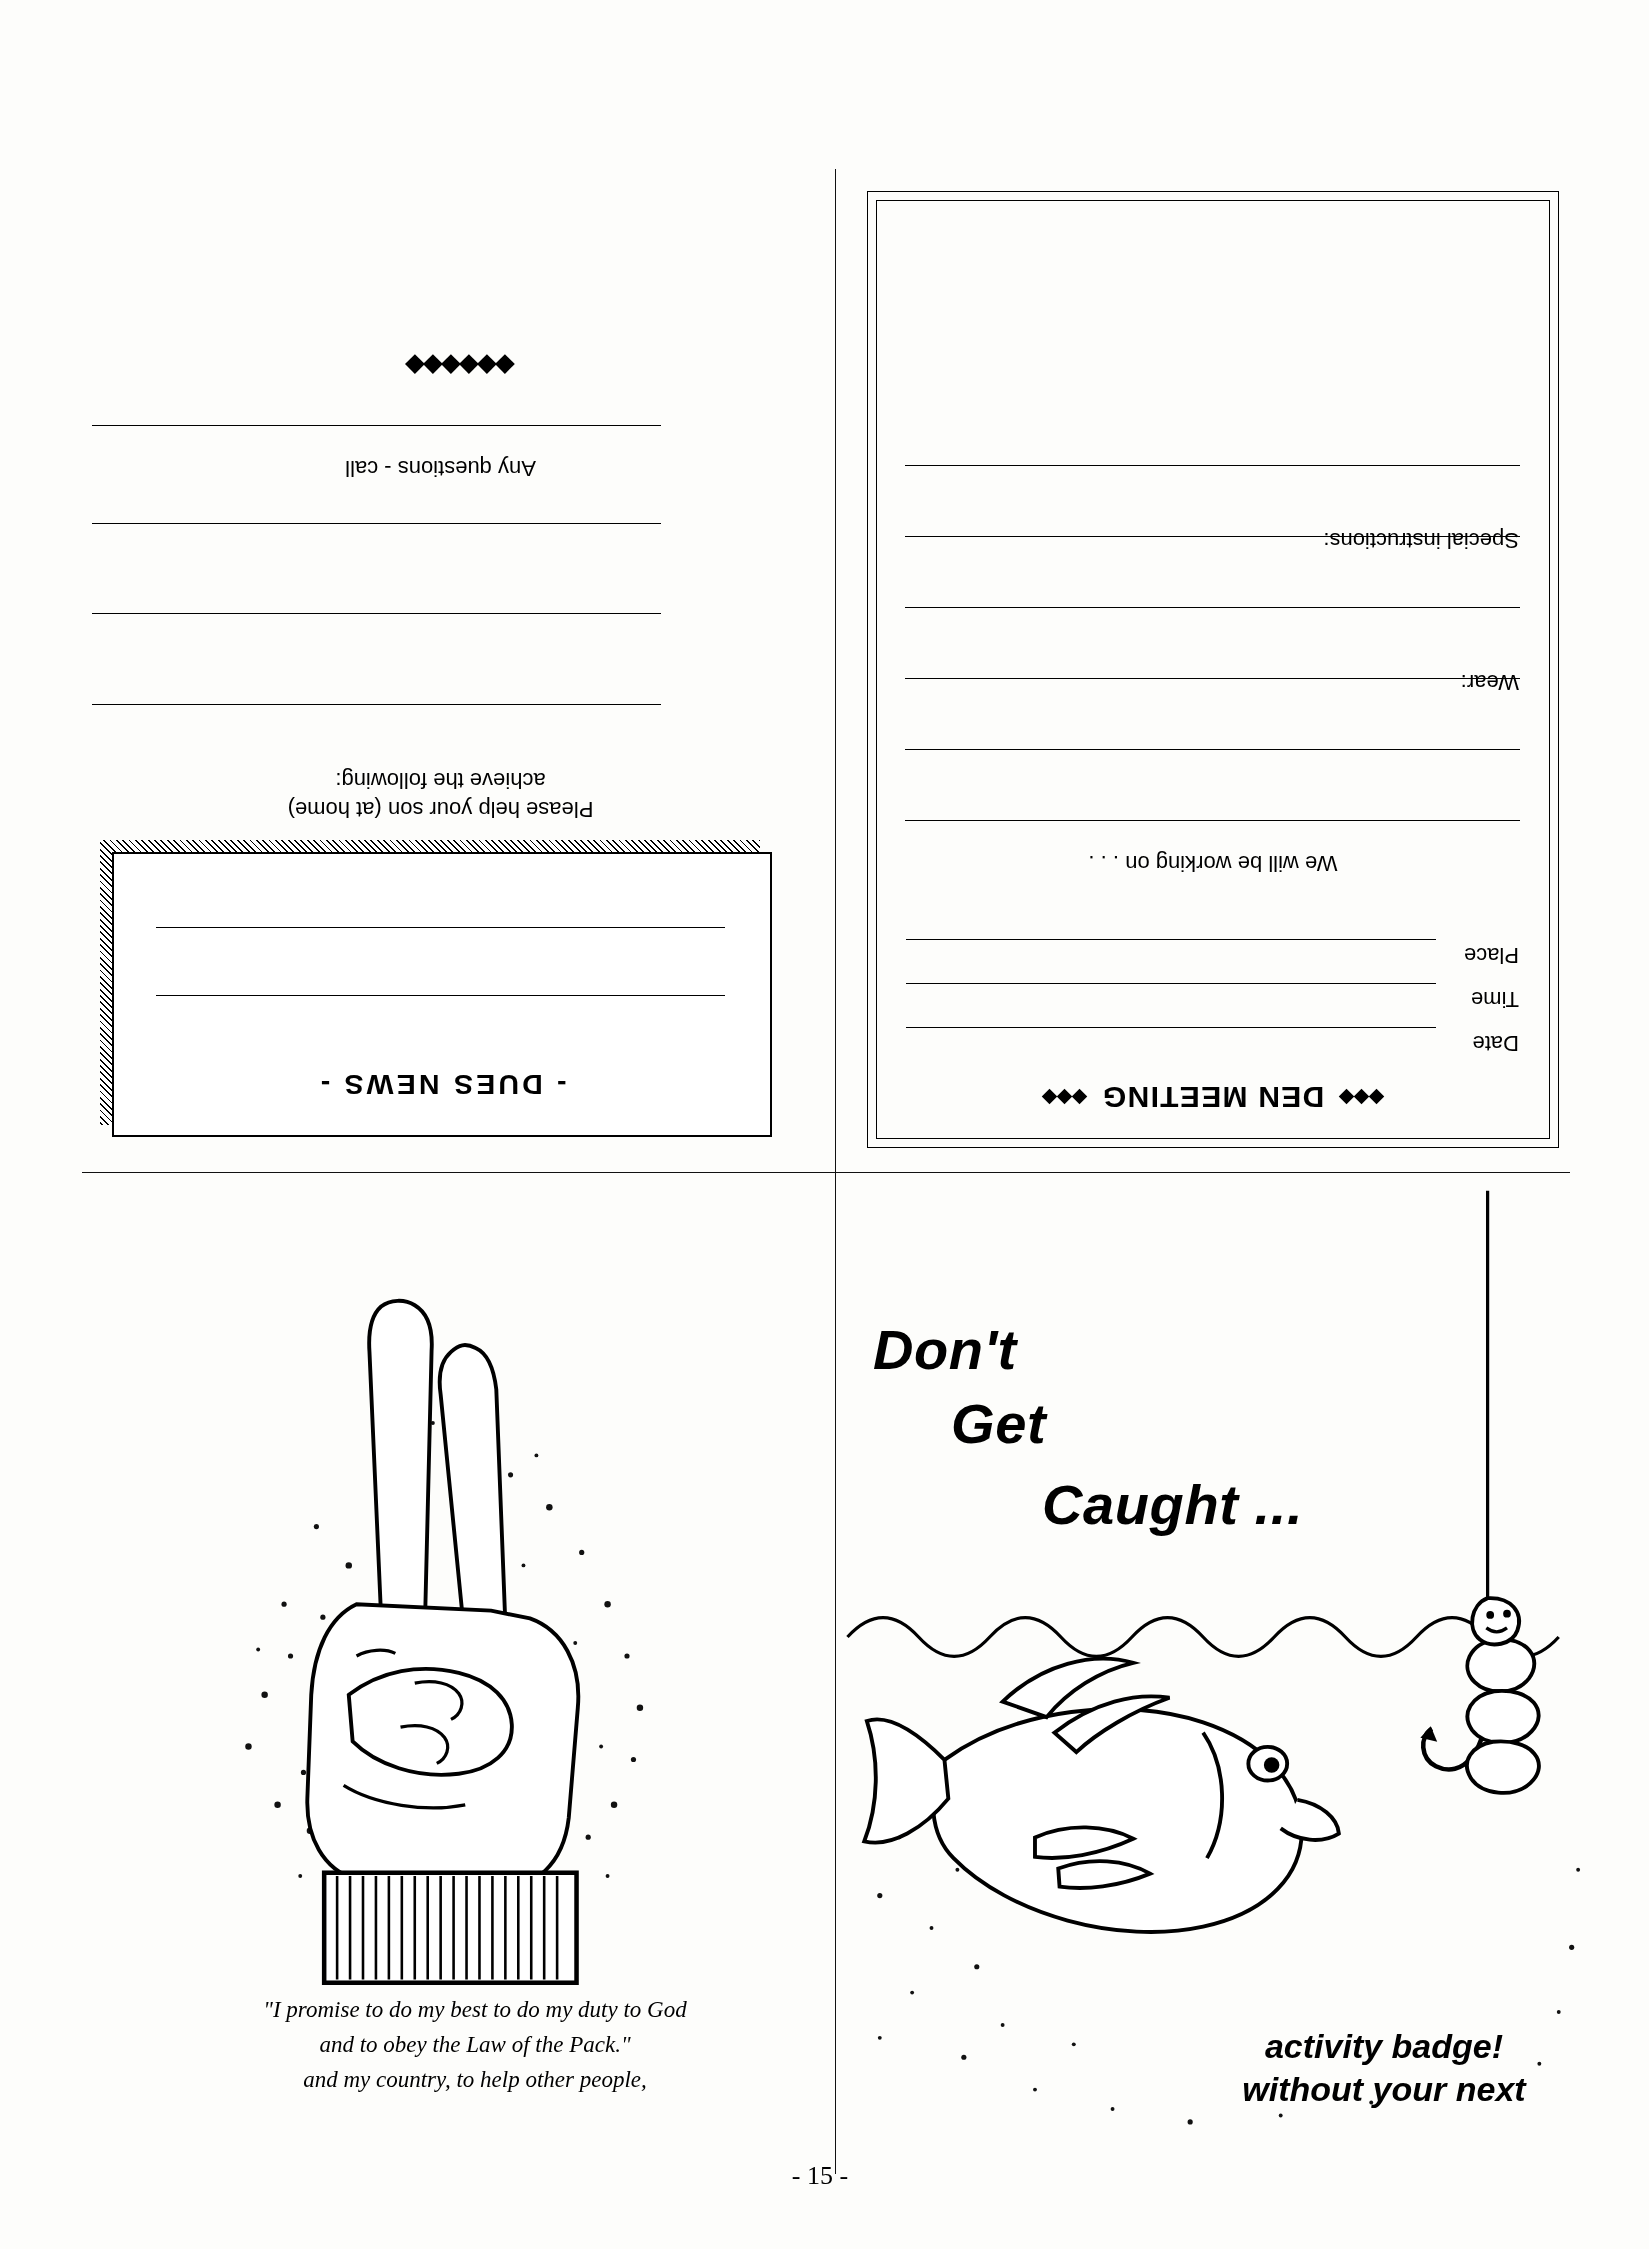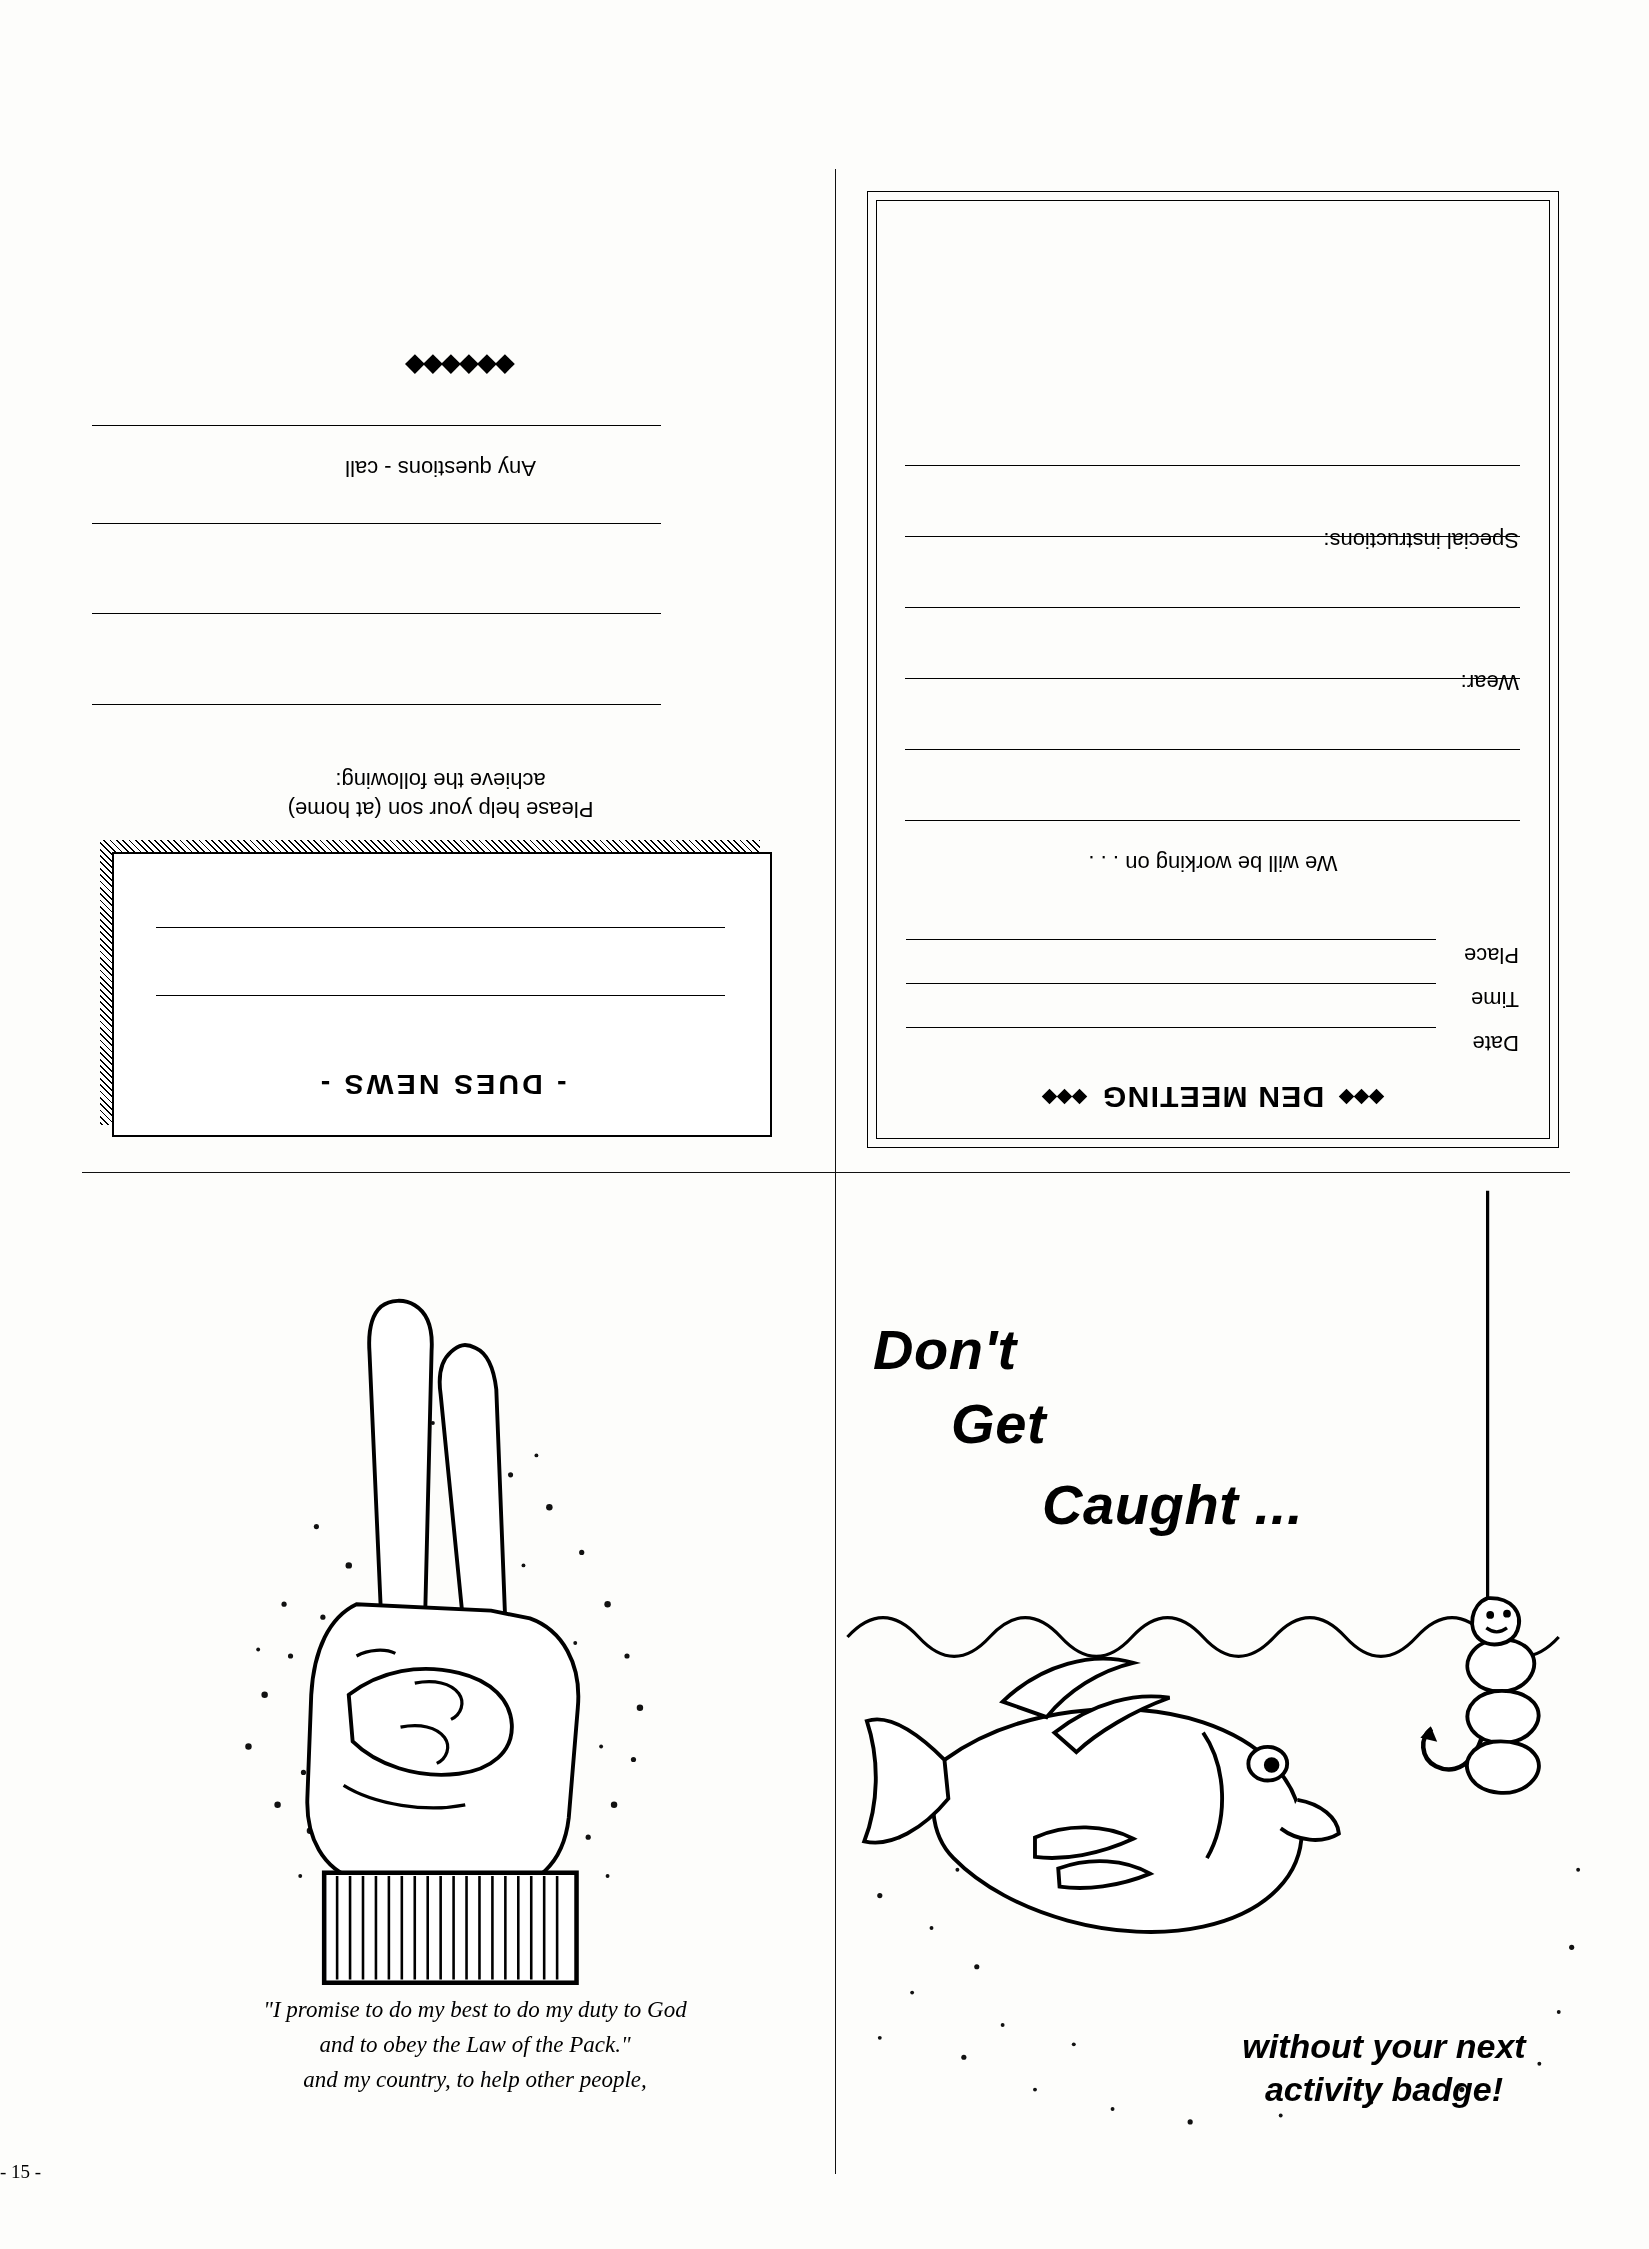--- a/index.html
+++ b/index.html
@@ -249,23 +249,23 @@
     font-style: italic;
     font-size: 34px;
     line-height: 43px;
   }
 
   .page-number {
     position: absolute;
     left: 0;
     width: 1640px;
     top: 2161px;
-    text-align: left;
+    text-align: center;
     font-family: "Liberation Serif", serif;
-    font-size: 19px;
+    font-size: 26px;
   }
 
   svg { display: block; }
 </style>
 </head>
 <body>
 
 <div class="page">
 
   <div class="fold-v"></div>
@@ -521,21 +521,21 @@
 
         <path d="M1000 640 C1036 638 1056 662 1046 690 C1038 712 1006 718 988 704
                  C968 688 974 650 1000 640 Z" fill="#fff" stroke="#000" stroke-width="6"></path>
         <circle cx="1004" cy="666" r="6" fill="#000"></circle>
         <circle cx="1030" cy="664" r="6" fill="#000"></circle>
         <path d="M998 686 q16 12 32 0" fill="none" stroke="#000" stroke-width="5"></path>
       </svg>
     </div>
 
     <div class="tagline">
+      <div>activity badge!</div>
       <div>without your next</div>
-      <div>activity badge!</div>
     </div>
   </div>
 
   <div class="page-number">- 15 -</div>
 
 </div>
 
 
 </body></html>

